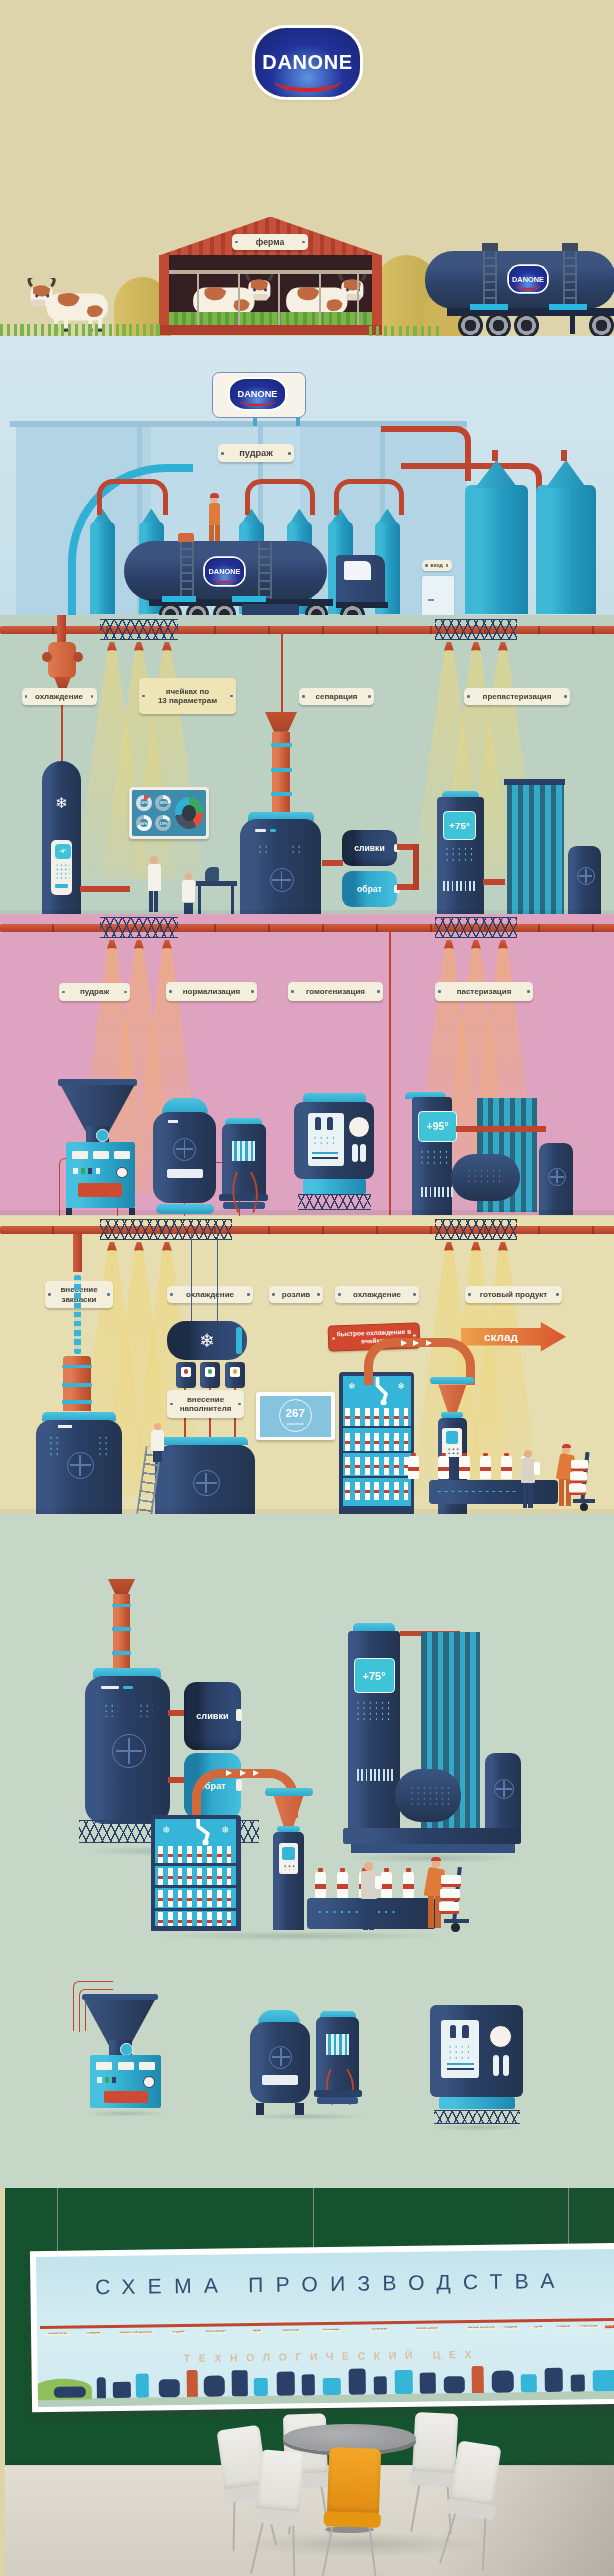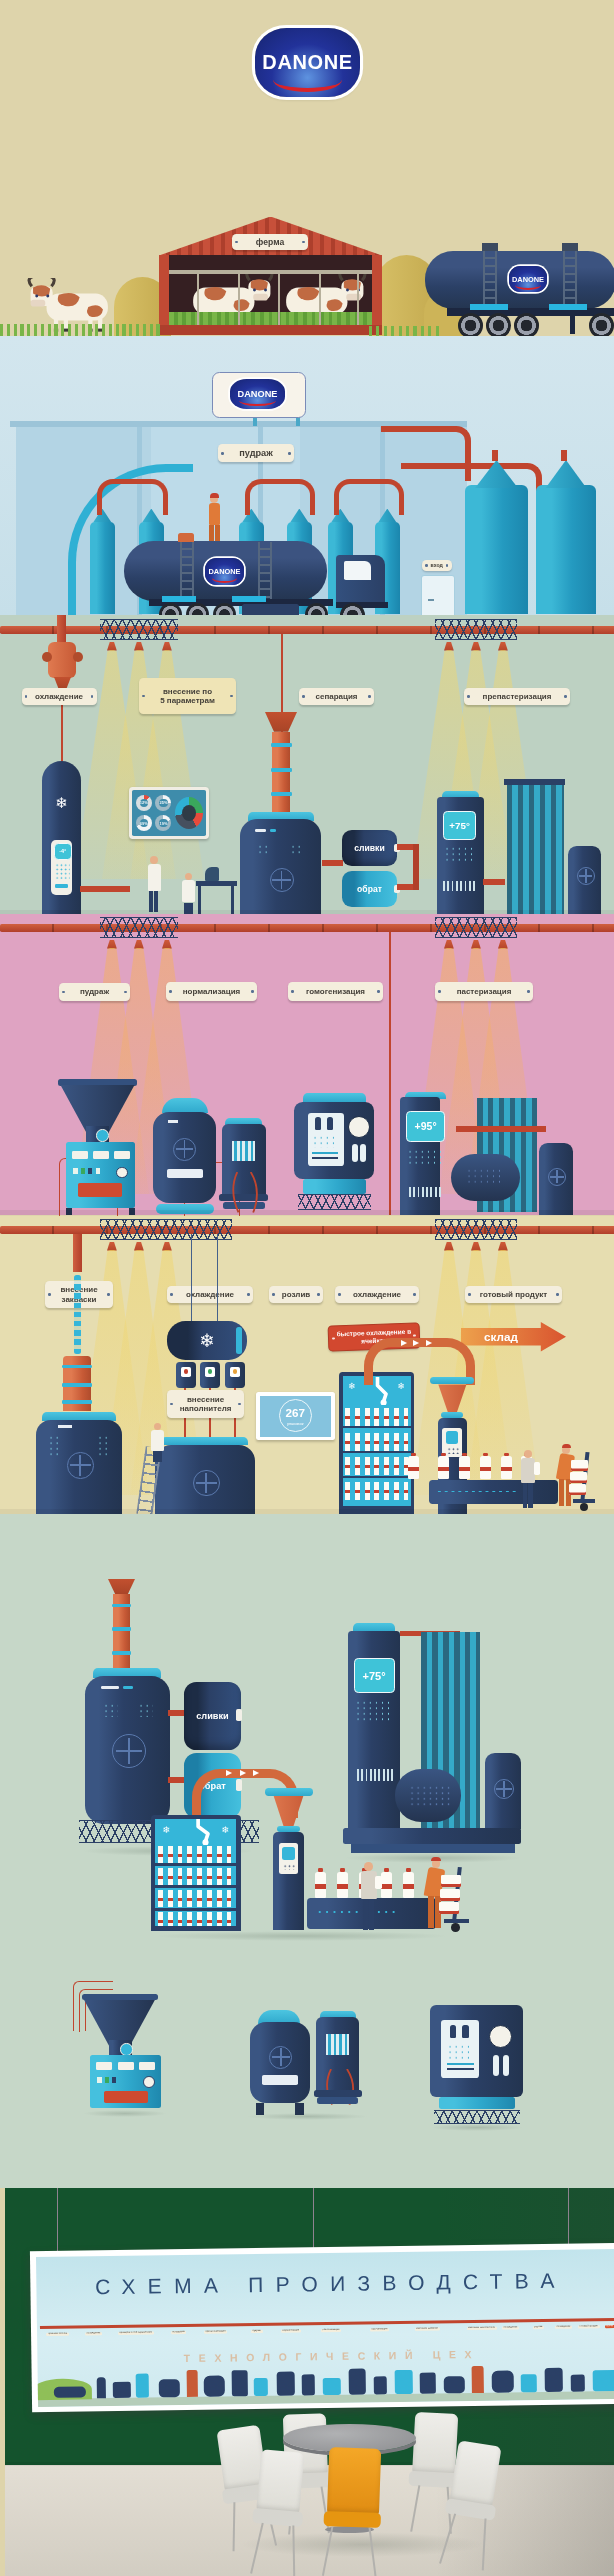--- a/index.html
+++ b/index.html
@@ -337,22 +337,22 @@
     <div class="abs" style="left:42px;top:37px;width:9.8px;height:9.8px;border-radius:50%;background:#b04c2c;"></div>
     <div class="abs" style="left:73px;top:37px;width:9.8px;height:9.8px;border-radius:50%;background:#b04c2c;"></div>
     <div class="flare" style="position:absolute;left:54px;top:62px;width:17px;height:12.3px;"></div>
     <div class="abs" style="left:61px;top:74px;width:1.8px;height:103px;background:#c0452e;"></div>
     <div class="abs" style="left:281px;top:19px;width:1.8px;height:103px;background:#c0452e;"></div>
 
     <div class="chip" style="left:21.5px;top:73px;width:75px;height:17px;">
       <span>охлаждение</span>
     </div>
     <div class="chip yellow" style="left:139px;top:63px;width:97px;height:36px;">
-      <span>внесение по</span>
-      <span>5 параметрам</span>
+      <span>ячейках по</span>
+      <span>13 параметрам</span>
     </div>
     <div class="chip" style="left:299px;top:73px;width:75px;height:17px;">
       <span>сепарация</span>
     </div>
     <div class="chip" style="left:464px;top:73px;width:106px;height:17px;">
       <span>препастеризация</span>
     </div>
 
     <div class="abs navy" style="left:42px;top:146px;width:39px;height:153px;border-radius:19.7px 19.7px 0 0;">
       <div class="t-center" style="position:absolute;left:0;top:32px;width:39px;height:18.4px;color:#fff;font-size:14.8px;">❄</div>
@@ -562,21 +562,21 @@
         </div>
         <div class="abs" style="left:54px;top:14.8px;width:22px;height:22px;border-radius:50%;background:#f4f2ea;border:1.8px solid #1d2c45;box-sizing:border-box;"></div>
         <div class="abs" style="left:58px;top:42px;width:6.1px;height:18.4px;background:#e9f2f5;border-radius:3.1px;"></div>
         <div class="abs" style="left:66px;top:42px;width:6.1px;height:18.4px;background:#e9f2f5;border-radius:3.1px;"></div>
       </div>
       <div class="abs tealbox" style="left:8.6px;top:86px;width:63px;height:14.8px;border-radius:2.5px;"></div>
       <div class="truss" style="left:3.7px;top:101px;width:73px;height:16px;border-top-width:1.8px;"></div>
     </div>
 
     <div class="cap-teal" style="left:405px;top:178px;width:41px;height:7.4px;"></div>
-    <div class="abs navy" style="left:400px;top:183px;width:40px;height:118px;border-radius:3.7px 3.7px 0 0;">
+    <div class="abs navy" style="left:412px;top:183px;width:40px;height:118px;border-radius:3.7px 3.7px 0 0;">
       <div class="screen-temp" style="left:6.1px;top:13.5px;width:37px;height:29.5px;font-size:10.5px;">
         <span>+95°</span>
       </div>
       <div class="dots" style="left:7.4px;top:52px;width:36px;height:18.4px;"></div>
       <div class="barcode" style="left:8.6px;top:90px;width:34px;height:9.8px;"></div>
     </div>
 
     <div class="abs slats" style="left:477px;top:184px;width:60px;height:114px;"></div>
     <div class="abs" style="left:456px;top:212px;width:90px;height:5.5px;background:#c0452e;"></div>
     <div class="abs" style="left:451px;top:240px;width:69px;height:47px;border-radius:23.4px;background:linear-gradient(#3a5582,#243450);">

